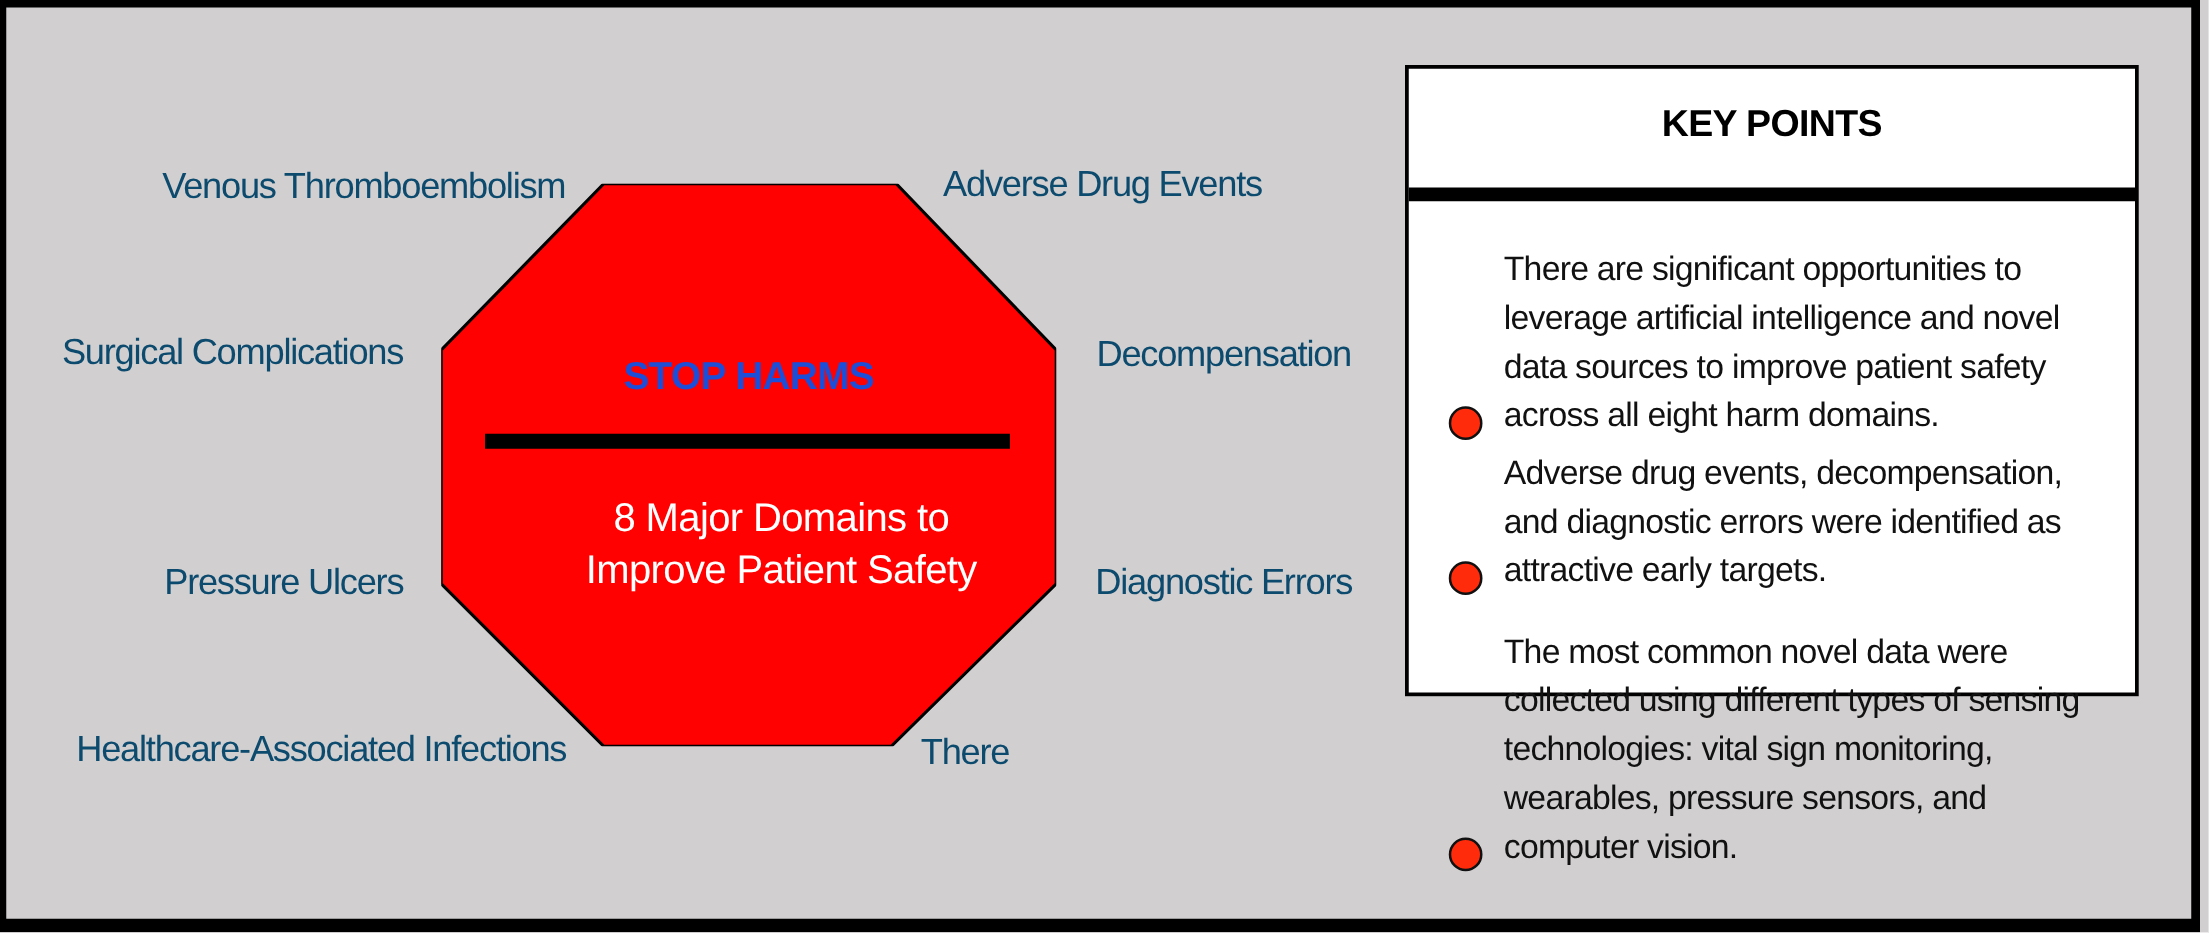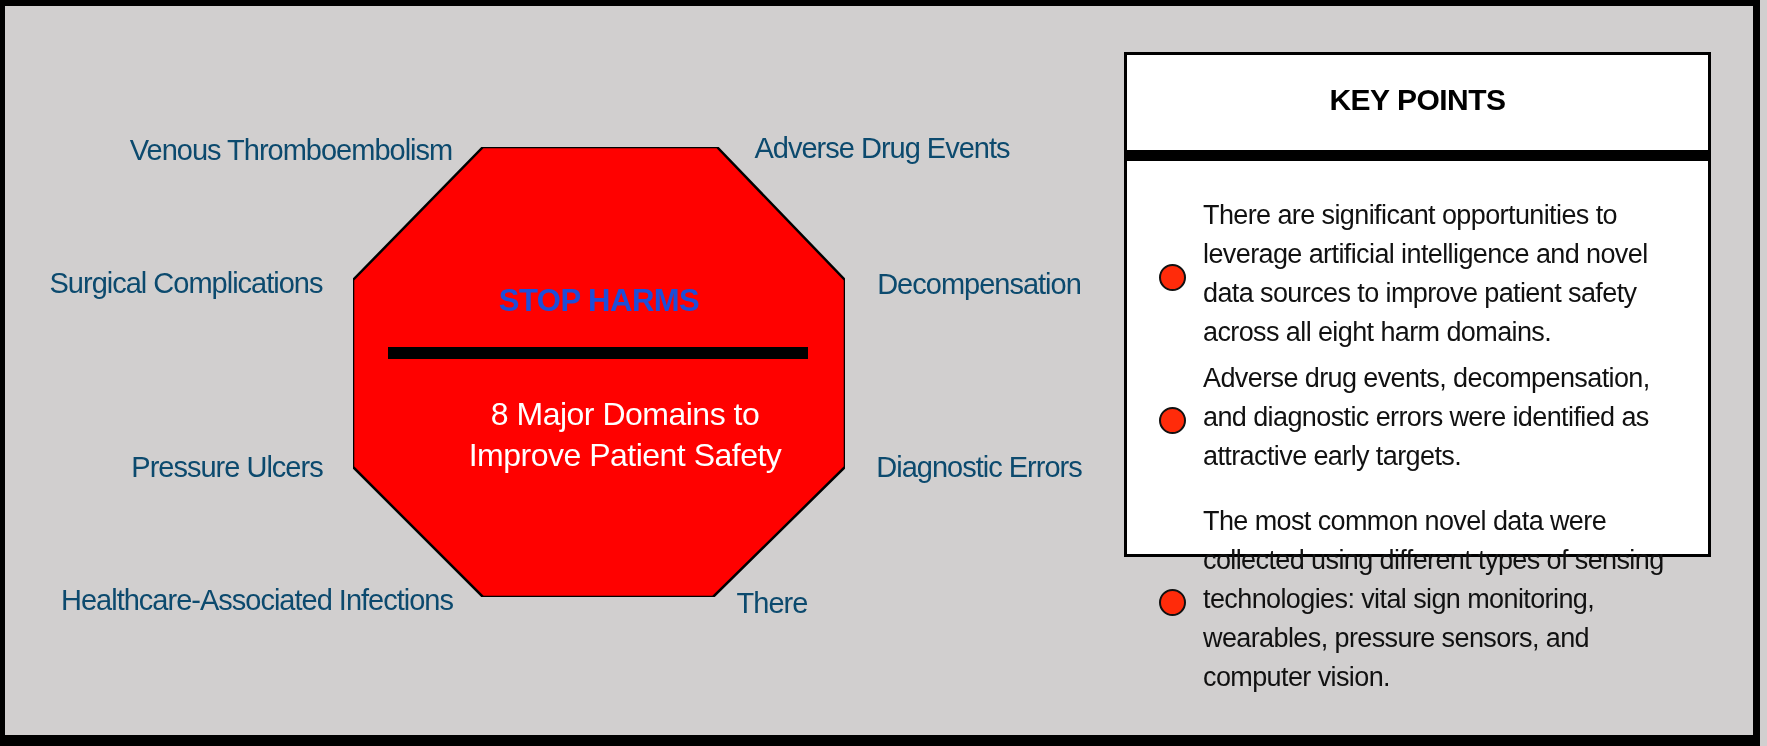--- a/index.html
+++ b/index.html
@@ -68,21 +68,21 @@
     text-align:center;
     font-size:30px;font-weight:bold;letter-spacing:-0.5px;
     color:#000000;
   }
   .kp-divider{
     position:absolute;left:0;top:95px;width:100%;height:11px;
     background:#000000;
   }
   .kp-bullet{
     position:absolute;left:32px;right:18px;
-    display:flex;align-items:center;gap:17px;
+    display:flex;align-items:flex-end;gap:17px;
   }
   .kp-bullet-1{top:141px;}
   .kp-bullet-2{top:304px;}
   .kp-bullet-3{top:447px;}
   .kp-dot{
     flex:0 0 auto;
     width:23px;height:23px;margin-top:6px;
     border-radius:50%;
     background:#ff2b0a;
     border:2px solid #111111;

